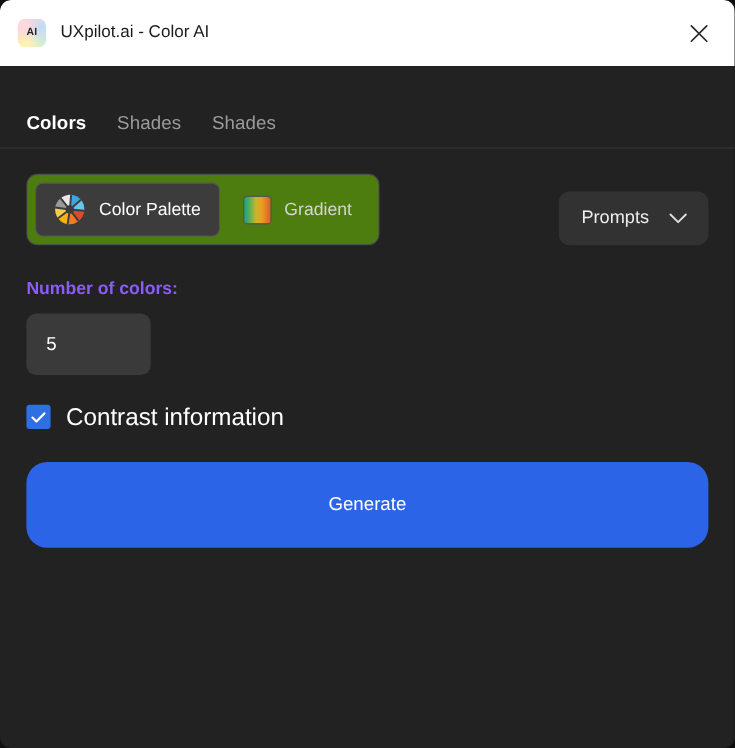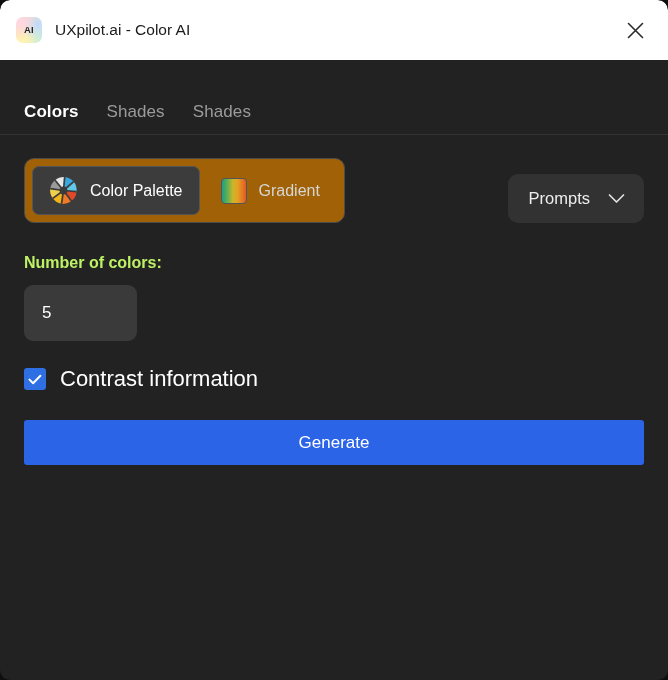--- a/index.html
+++ b/index.html
@@ -122,21 +122,21 @@
     display: flex;
     align-items: center;
     justify-content: space-between;
     gap: 12px;
   }
 
   
   .segmented {
     display: inline-flex;
     align-items: center;
-    background: #a16207;
+    background: #4d7c0f;
     border: 1px solid #4c4c4c;
     border-radius: 10px;
     padding: 7px;
     gap: 4px;
   }
   .seg-btn {
     display: inline-flex;
     align-items: center;
     gap: 12px;
     padding: 9px 16px;
@@ -203,21 +203,21 @@
     outline: none;
     line-height: 1.4;
   }
   .prompt-area::placeholder { color: #9fa2a6; }
 
   
   .field-label {
     margin-top: 31px;
     font-size: 16px;
     font-weight: bold;
-    color: #bef264;
+    color: #8b5cf6;
   }
   .num-input {
     margin-top: 13px;
     width: 113px;
     height: 56px;
     background: #3a3a3a;
     border: none;
     border-radius: 9px;
     padding: 0 18px;
     font-family: inherit;
@@ -247,24 +247,24 @@
   .check-label {
     font-size: 22px;
     color: #ffffff;
     cursor: pointer;
   }
 
   
   .generate-btn {
     margin-top: 28px;
     width: 100%;
-    height: 45px;
+    height: 78px;
     background: #2c64e8;
     border: none;
-    border-radius: 3px;
+    border-radius: 19px;
     color: #ffffff;
     font-size: 17px;
     font-family: inherit;
     cursor: pointer;
   }
 </style>
 </head>
 <body>
 
 <div class="window">

